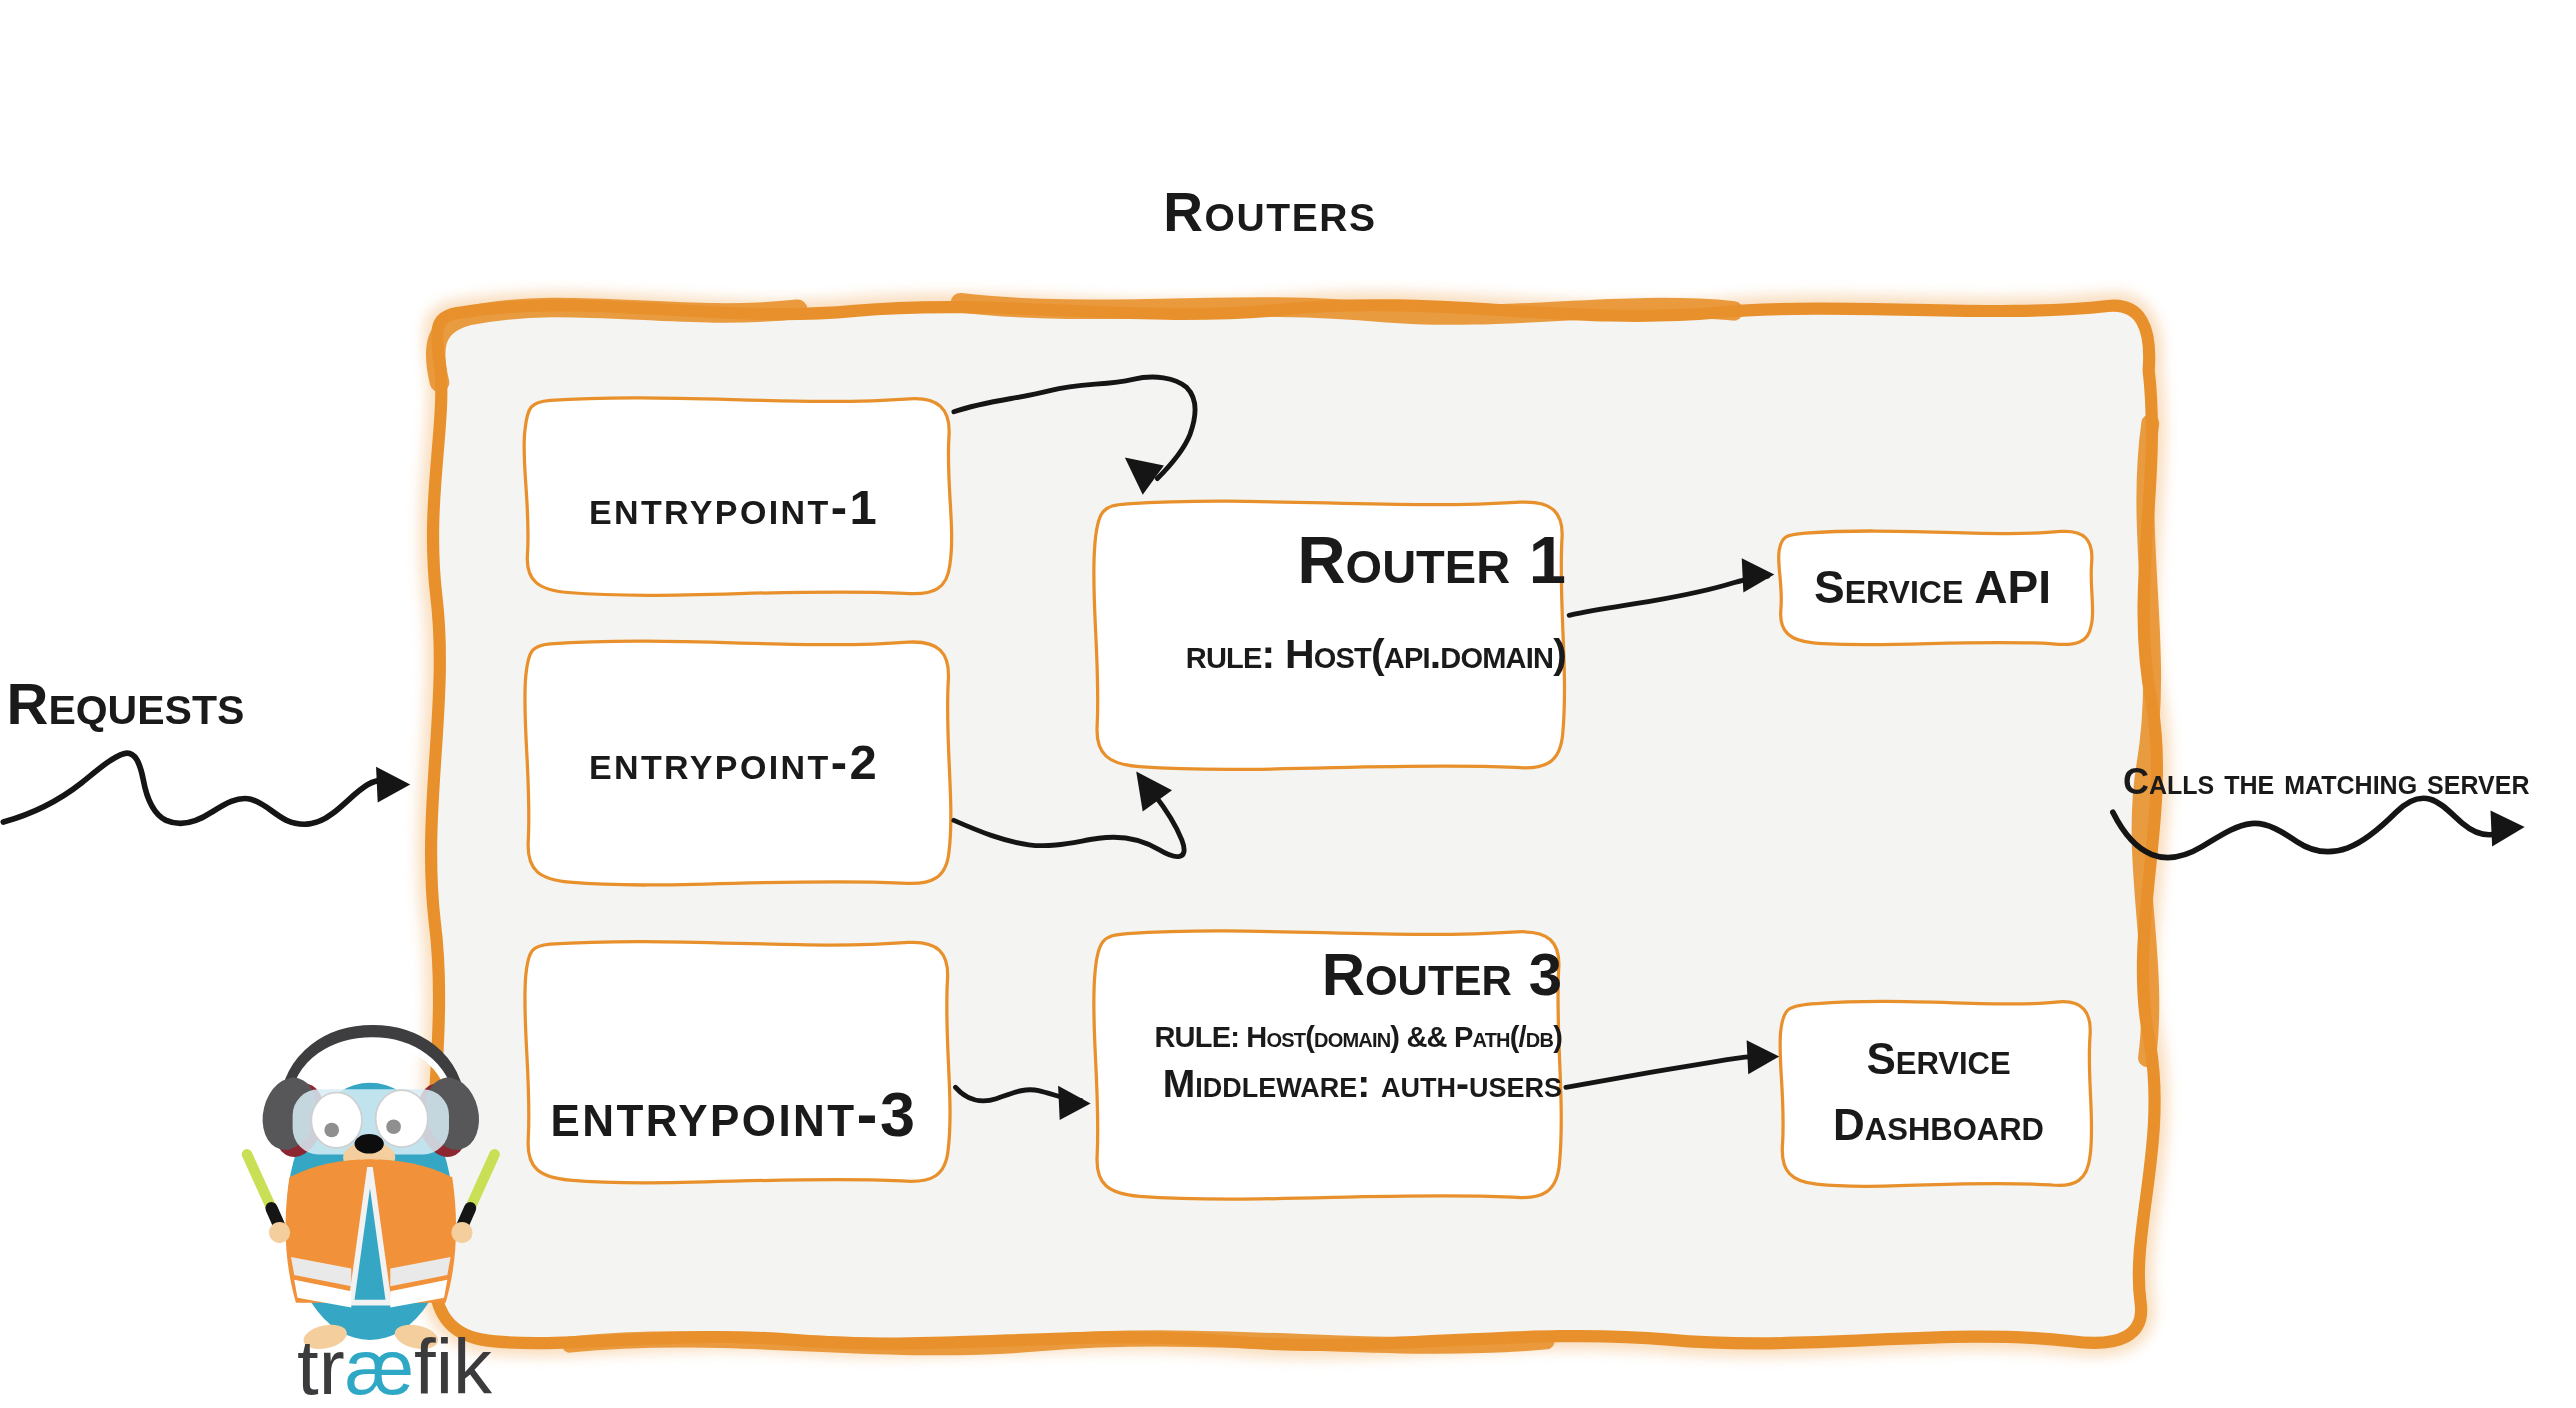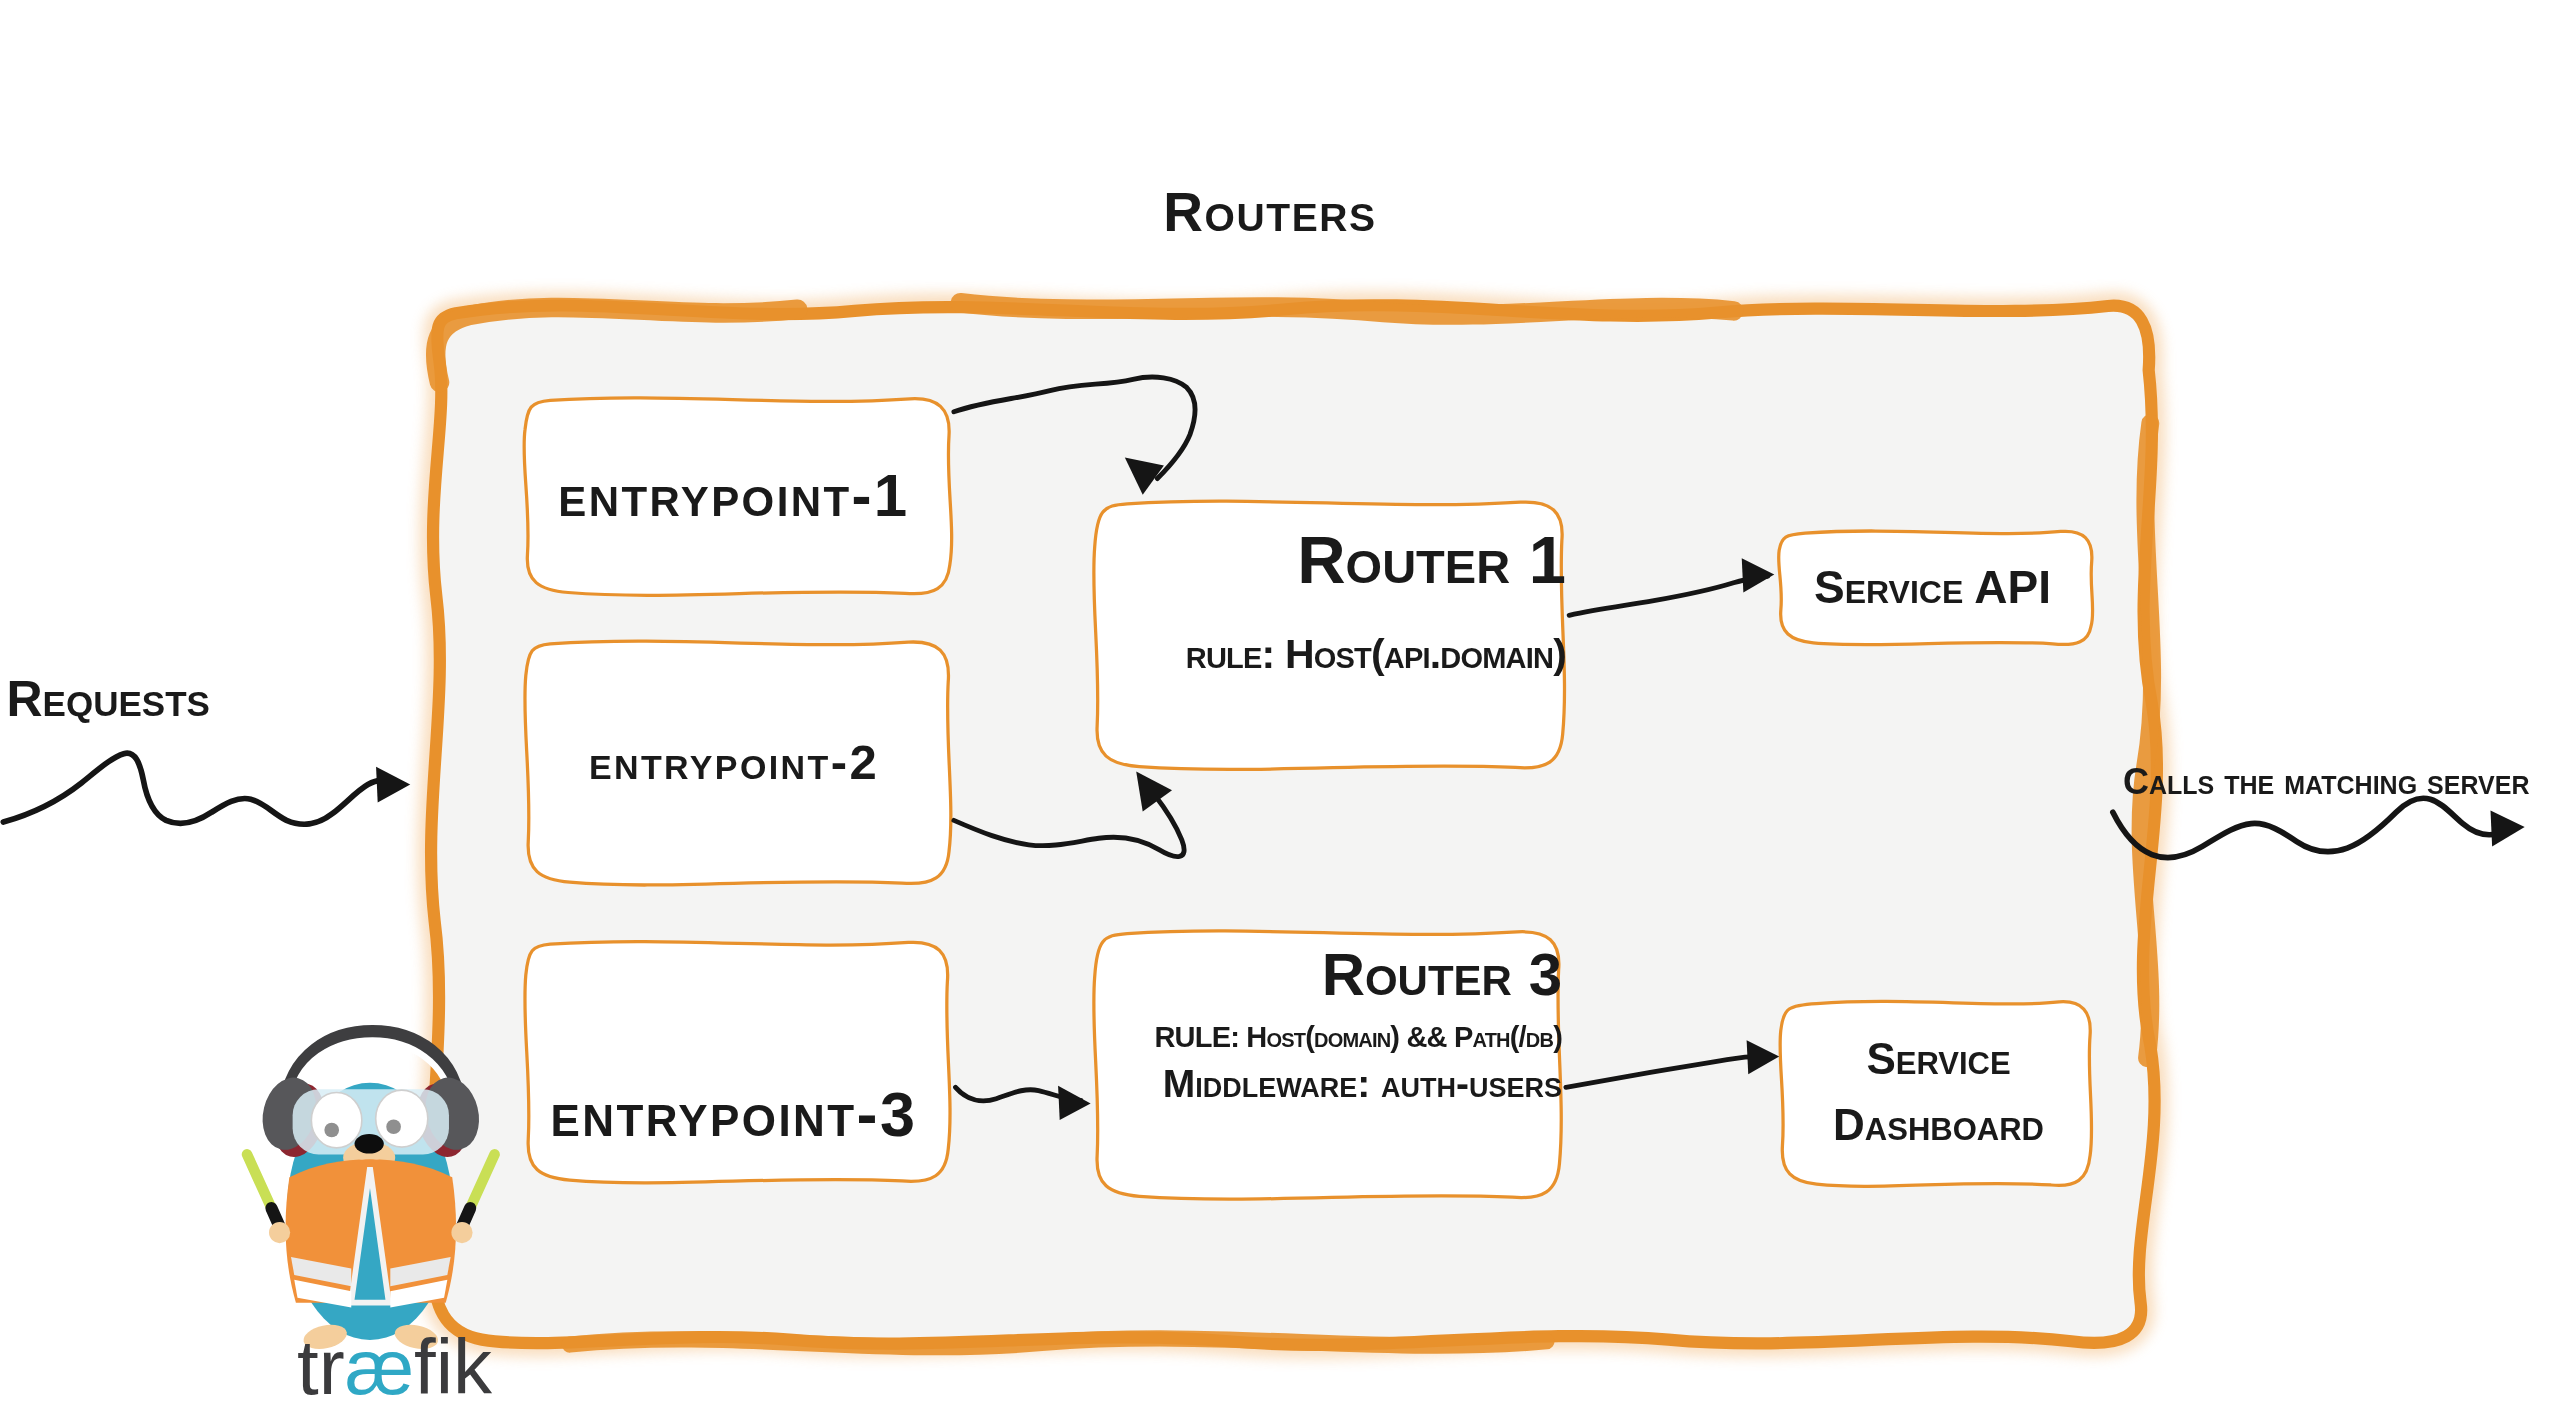--- a/index.html
+++ b/index.html
@@ -15,33 +15,33 @@
     font-variant:small-caps;
     font-weight:bold;
     color:#1a1a1a;
     text-align:center;
     line-height:1.15;
     white-space:nowrap;
   }
   .box-label{display:flex;align-items:center;justify-content:center;}
   .col{display:flex;flex-direction:column;align-items:flex-end;}
   #title{left:1026px;top:181px;width:488px;font-size:55px;letter-spacing:1.6px;}
-  #ep1{left:516px;top:396px;width:436px;height:198px;font-size:60px;letter-spacing:2.4px;}
+  #ep1{left:516px;top:408px;width:436px;height:198px;font-size:49px;letter-spacing:2.4px;}
   #ep2{left:516px;top:640px;width:436px;height:244px;font-size:49px;letter-spacing:2.4px;}
   #ep3{left:516px;top:993px;width:436px;height:242px;font-size:63px;letter-spacing:2.4px;}
   #router1{left:1091px;top:500px;width:475px;height:272px;padding-top:21px;box-sizing:border-box;}
   #router1 .rtitle{font-size:67px;}
   #router1 .rrule{font-size:41px;margin-top:33px;letter-spacing:-0.8px;}
   #router2{left:1091px;top:929px;width:471px;height:267px;padding-top:11.4px;box-sizing:border-box;}
   #router2 .rtitle{font-size:60px;}
   #router2 .rrule{font-size:29px;margin-top:11.4px;letter-spacing:-0.8px;}
   #router2 .rmw{font-size:39px;margin-top:8.1px;}
   #svc1{left:1774px;top:529px;width:317px;height:116px;font-size:46px;}
   #svc2{left:1786px;top:999px;width:305px;height:186px;font-size:44px;line-height:1.5;white-space:normal;padding:0 23px;box-sizing:border-box;}
-  #requests-label{left:6.5px;top:671px;font-size:50px;text-align:left;}
+  #requests-label{left:6.5px;top:671px;font-size:58px;text-align:left;}
   #calls-label{left:2123px;top:749px;font-size:36px;text-align:center;margin-top:12px;}
   .gopher{position:absolute;left:234px;top:1016px;width:285px;height:342px;}
   #wordmark{
     position:absolute;left:252px;top:1325px;width:285px;
     text-align:center;font-size:78px;line-height:1.1;font-weight:normal;
     color:#3b3b3d;white-space:nowrap;
   }
   #wordmark .ae{color:#2fa8c5;}
 </style>
 </head>

